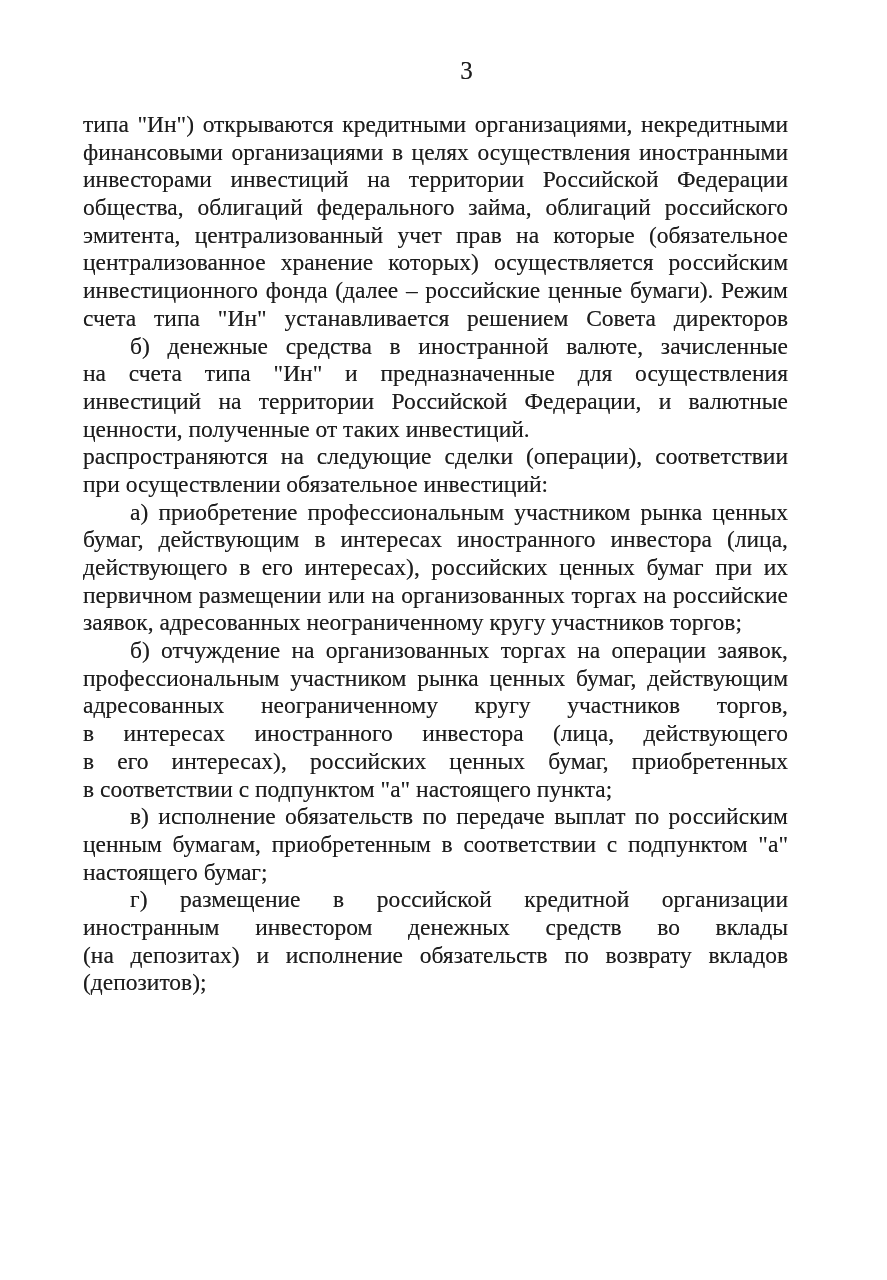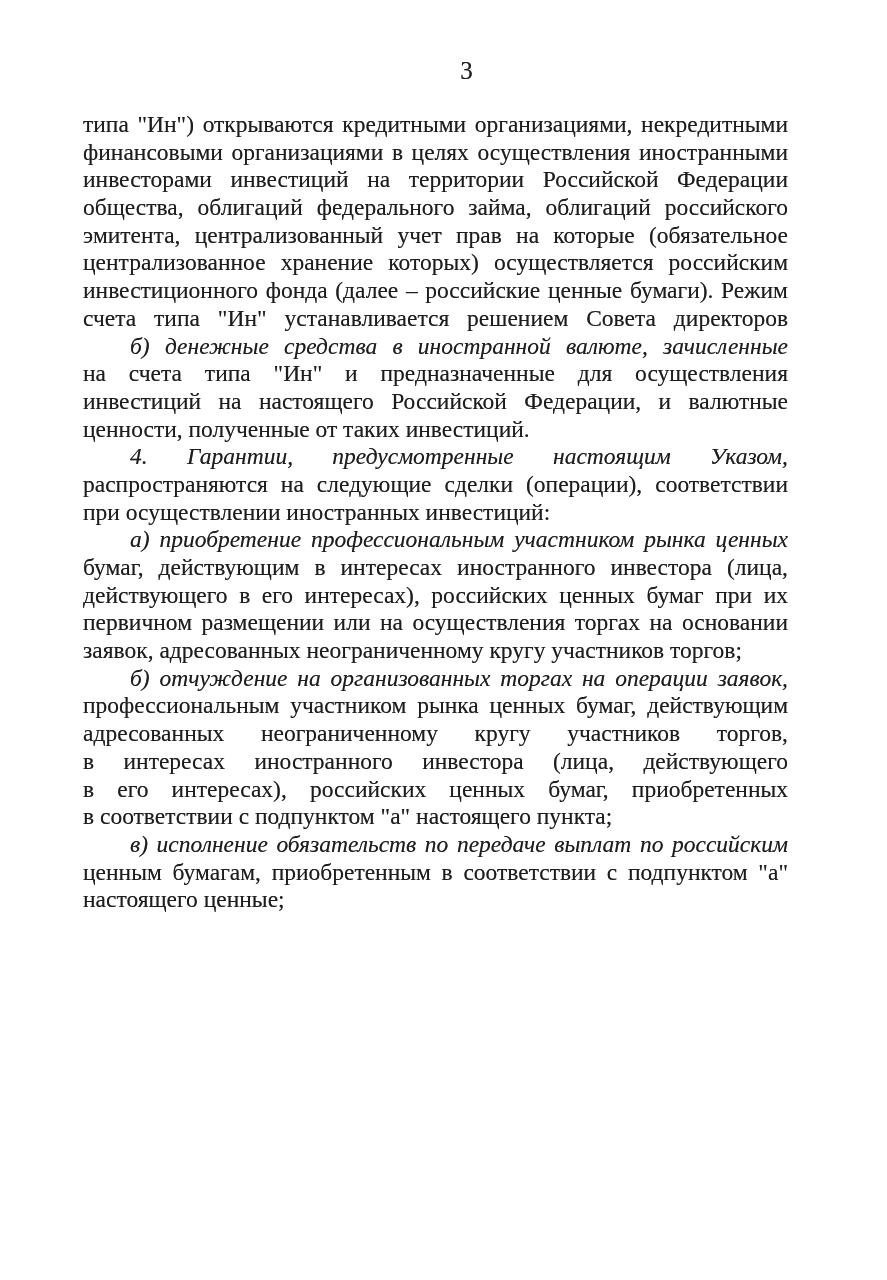--- a/index.html
+++ b/index.html
@@ -46,21 +46,20 @@
     text-align: justify;
     text-align-last: justify;
     white-space: normal;
     text-shadow: 0 0 0.5px rgba(25,25,25,0.55);
   }
   .line.last {
     text-align-last: left;
   }
   .line.indent {
     text-indent: 47px;
-    font-style: italic;
   }
 </style>
 </head>
 <body>
 
 <div class="page">
   <div class="page-number">3</div>
   <div class="body-column">
       <div class="paragraph">
         <div class="line">типа "Ин") открываются кредитными организациями, некредитными</div>
@@ -68,42 +67,47 @@
         <div class="line">инвесторами инвестиций на территории Российской Федерации</div>
         <div class="line">общества, облигаций федерального займа, облигаций российского</div>
         <div class="line">эмитента, централизованный учет прав на которые (обязательное</div>
         <div class="line">централизованное хранение которых) осуществляется российским</div>
         <div class="line">инвестиционного фонда (далее – российские ценные бумаги). Режим</div>
         <div class="line">счета типа "Ин" устанавливается решением Совета директоров</div>
       </div>
       <div class="paragraph">
         <div class="line indent">б) денежные средства в иностранной валюте, зачисленные</div>
         <div class="line">на счета типа "Ин" и предназначенные для осуществления</div>
-        <div class="line">инвестиций на настоящего Российской Федерации, и валютные</div>
+        <div class="line">инвестиций на территории Российской Федерации, и валютные</div>
         <div class="line last">ценности, полученные от таких инвестиций.</div>
       </div>
       <div class="paragraph">
-        <div class="line indent">4. Гарантии, предусмотренные настоящим Указом,</div>
         <div class="line">распространяются на следующие сделки (операции), соответствии</div>
-        <div class="line last">при осуществлении иностранных инвестиций:</div>
+        <div class="line last">при осуществлении обязательное инвестиций:</div>
       </div>
       <div class="paragraph">
         <div class="line indent">а) приобретение профессиональным участником рынка ценных</div>
         <div class="line">бумаг, действующим в интересах иностранного инвестора (лица,</div>
         <div class="line">действующего в его интересах), российских ценных бумаг при их</div>
-        <div class="line">первичном размещении или на осуществления торгах на основании</div>
+        <div class="line">первичном размещении или на организованных торгах на российские</div>
         <div class="line last">заявок, адресованных неограниченному кругу участников торгов;</div>
       </div>
       <div class="paragraph">
         <div class="line indent">б) отчуждение на организованных торгах на операции заявок,</div>
         <div class="line">профессиональным участником рынка ценных бумаг, действующим</div>
         <div class="line">адресованных неограниченному кругу участников торгов,</div>
         <div class="line">в интересах иностранного инвестора (лица, действующего</div>
         <div class="line">в его интересах), российских ценных бумаг, приобретенных</div>
         <div class="line last">в соответствии с подпунктом "а" настоящего пункта;</div>
       </div>
       <div class="paragraph">
         <div class="line indent">в) исполнение обязательств по передаче выплат по российским</div>
         <div class="line">ценным бумагам, приобретенным в соответствии с подпунктом "а"</div>
-        <div class="line last">настоящего ценные;</div>
+        <div class="line last">настоящего бумаг;</div>
+      </div>
+      <div class="paragraph">
+        <div class="line indent">г) размещение в российской кредитной организации</div>
+        <div class="line">иностранным инвестором денежных средств во вклады</div>
+        <div class="line">(на депозитах) и исполнение обязательств по возврату вкладов</div>
+        <div class="line last">(депозитов);</div>
       </div>
     </div>
 </div>
 
 </body></html>

